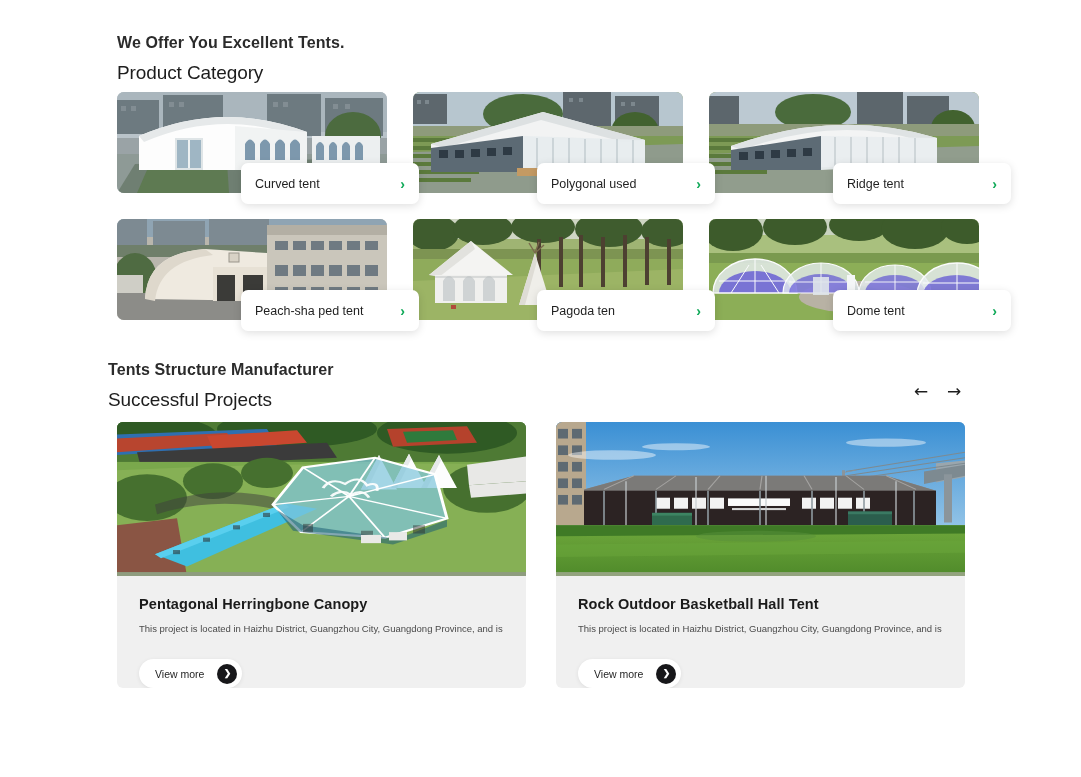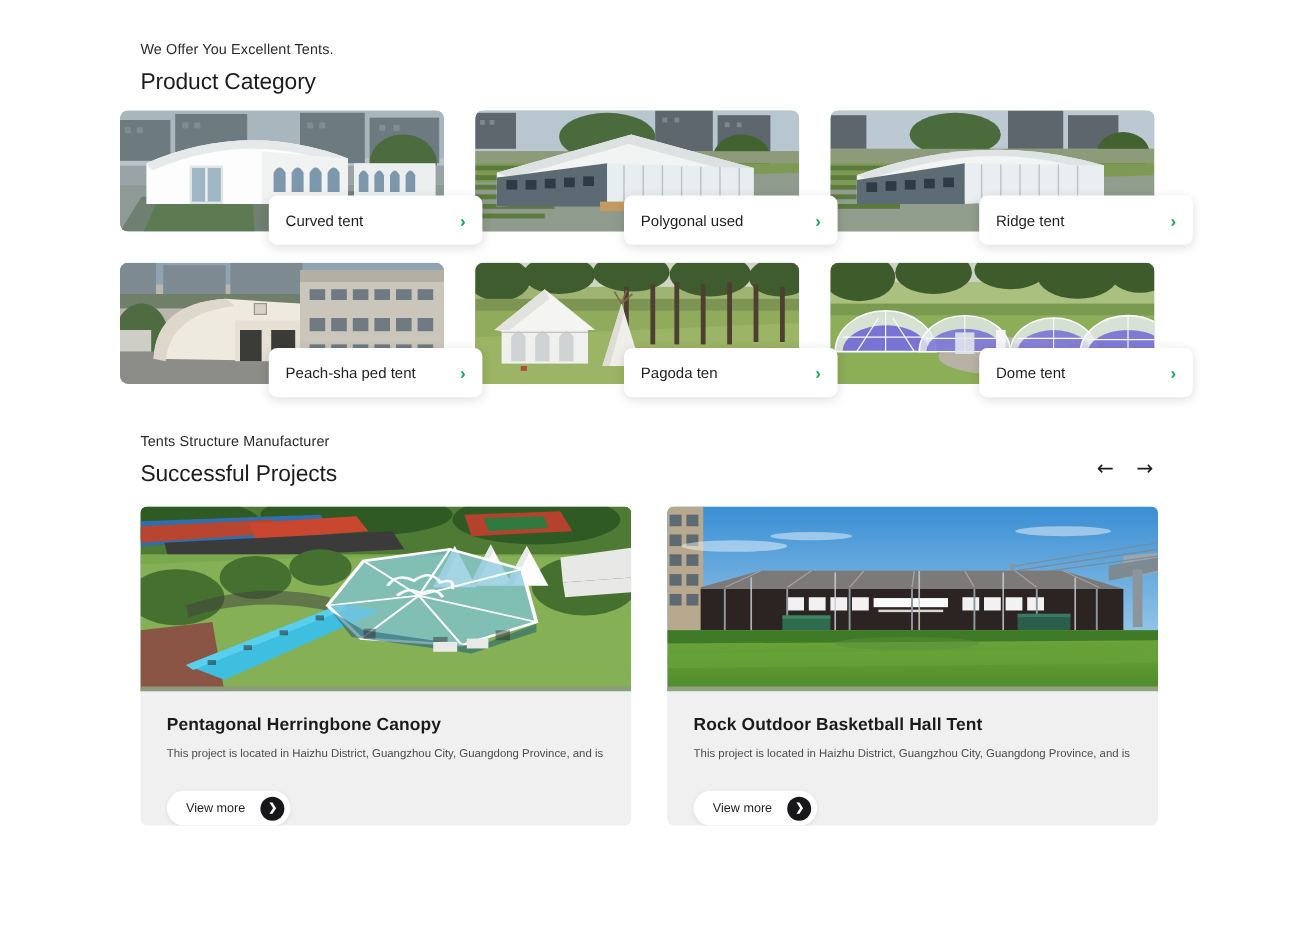--- a/index.html
+++ b/index.html
@@ -6,33 +6,33 @@
   html, body {
     width: 1081px; height: 777px;
     background: #ffffff;
     font-family: "Liberation Sans", sans-serif;
     overflow: hidden;
   }
   .page { position: relative; width: 1081px; height: 777px; }
 
   
   .eyebrow {
-    font-size: 12px; font-weight: 400; color: #2b2b2b;
+    font-size: 16px; font-weight: 700; color: #2b2b2b;
     letter-spacing: .1px;
   }
   .section-title {
     font-size: 19px; font-weight: 400; color: #1d1d1d;
     letter-spacing: -.1px; margin-top: 10px;
   }
 
   
   #product-head { position: absolute; left: 117px; top: 34px; }
 
   .cat-grid {
-    position: absolute; left: 100px; top: 92px;
+    position: absolute; left: 117px; top: 92px;
     width: 847px;
     display: grid;
     grid-template-columns: repeat(3, 270px);
     grid-template-rows: 101px 101px;
     column-gap: 18px; row-gap: 22px; gap: 26px;
   }
   .cat-card { position: relative; width: 270px; height: 101px; }
   .cat-photo {
     position: absolute; inset: 0;
     border-radius: 7px;
@@ -57,21 +57,21 @@
     white-space: nowrap;
   }
   .cat-label .chev {
     margin-left: auto;
     color: #0fa958;
     font-size: 14px; font-weight: 700;
     line-height: 1;
   }
 
   
-  #projects-head { position: absolute; left: 117px; top: 361px; }
+  #projects-head { position: absolute; left: 108px; top: 361px; }
 
   .carousel-nav {
     position: absolute; right: 117px; top: 381px;
     display: flex; gap: 13px; align-items: center;
   }
   .nav-arrow {
     width: 20px; height: 20px;
     display: flex; align-items: center; justify-content: center;
     font-size: 17px; color: #1d1d1d; line-height: 1;
     background: none; border: none; cursor: pointer;

